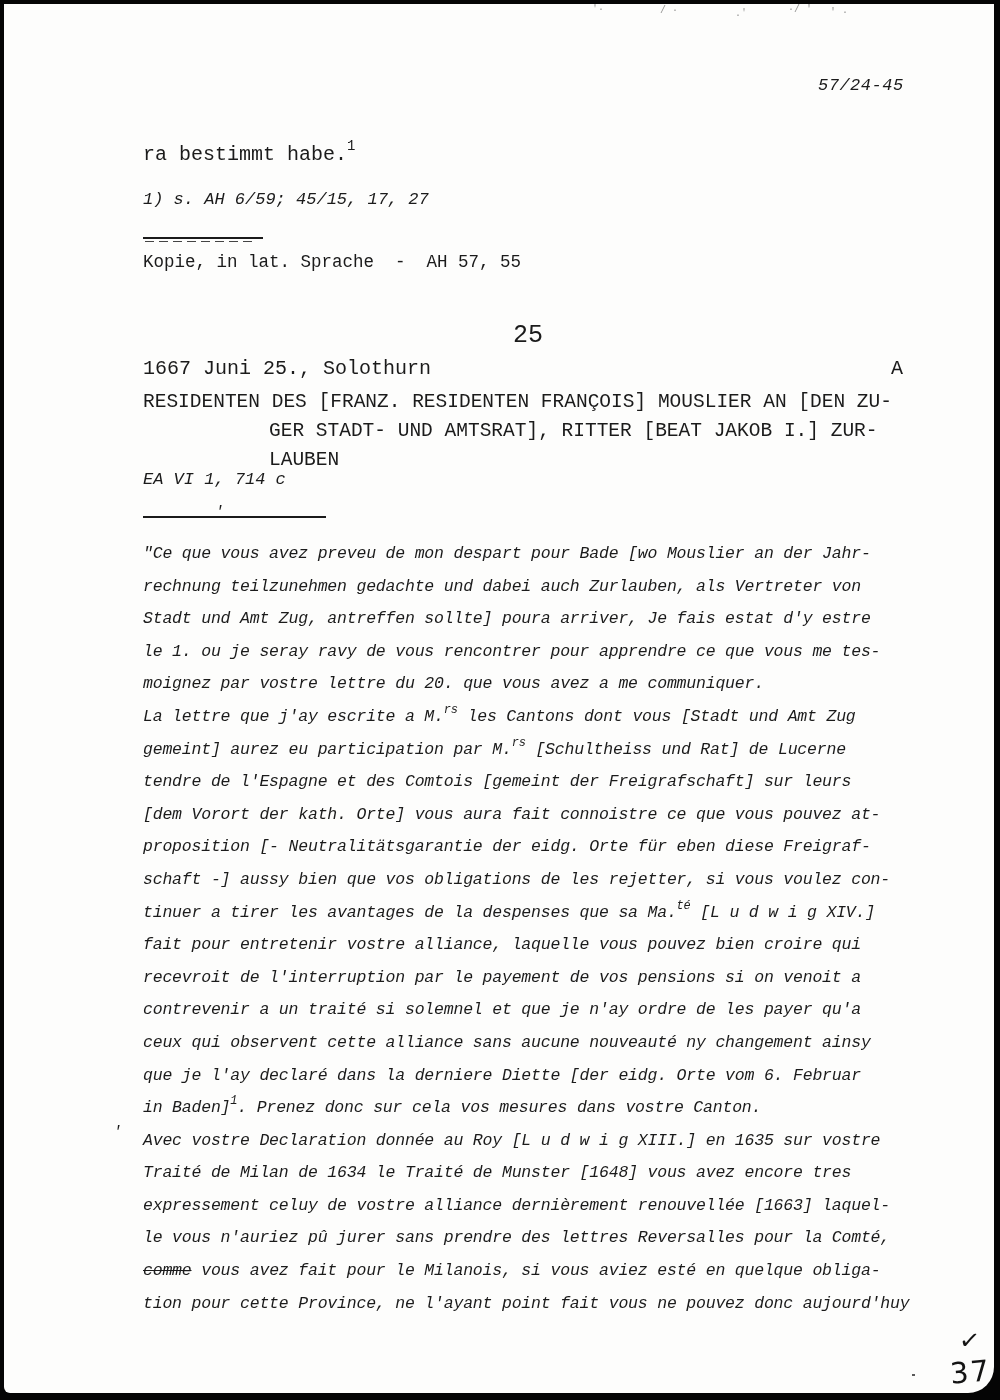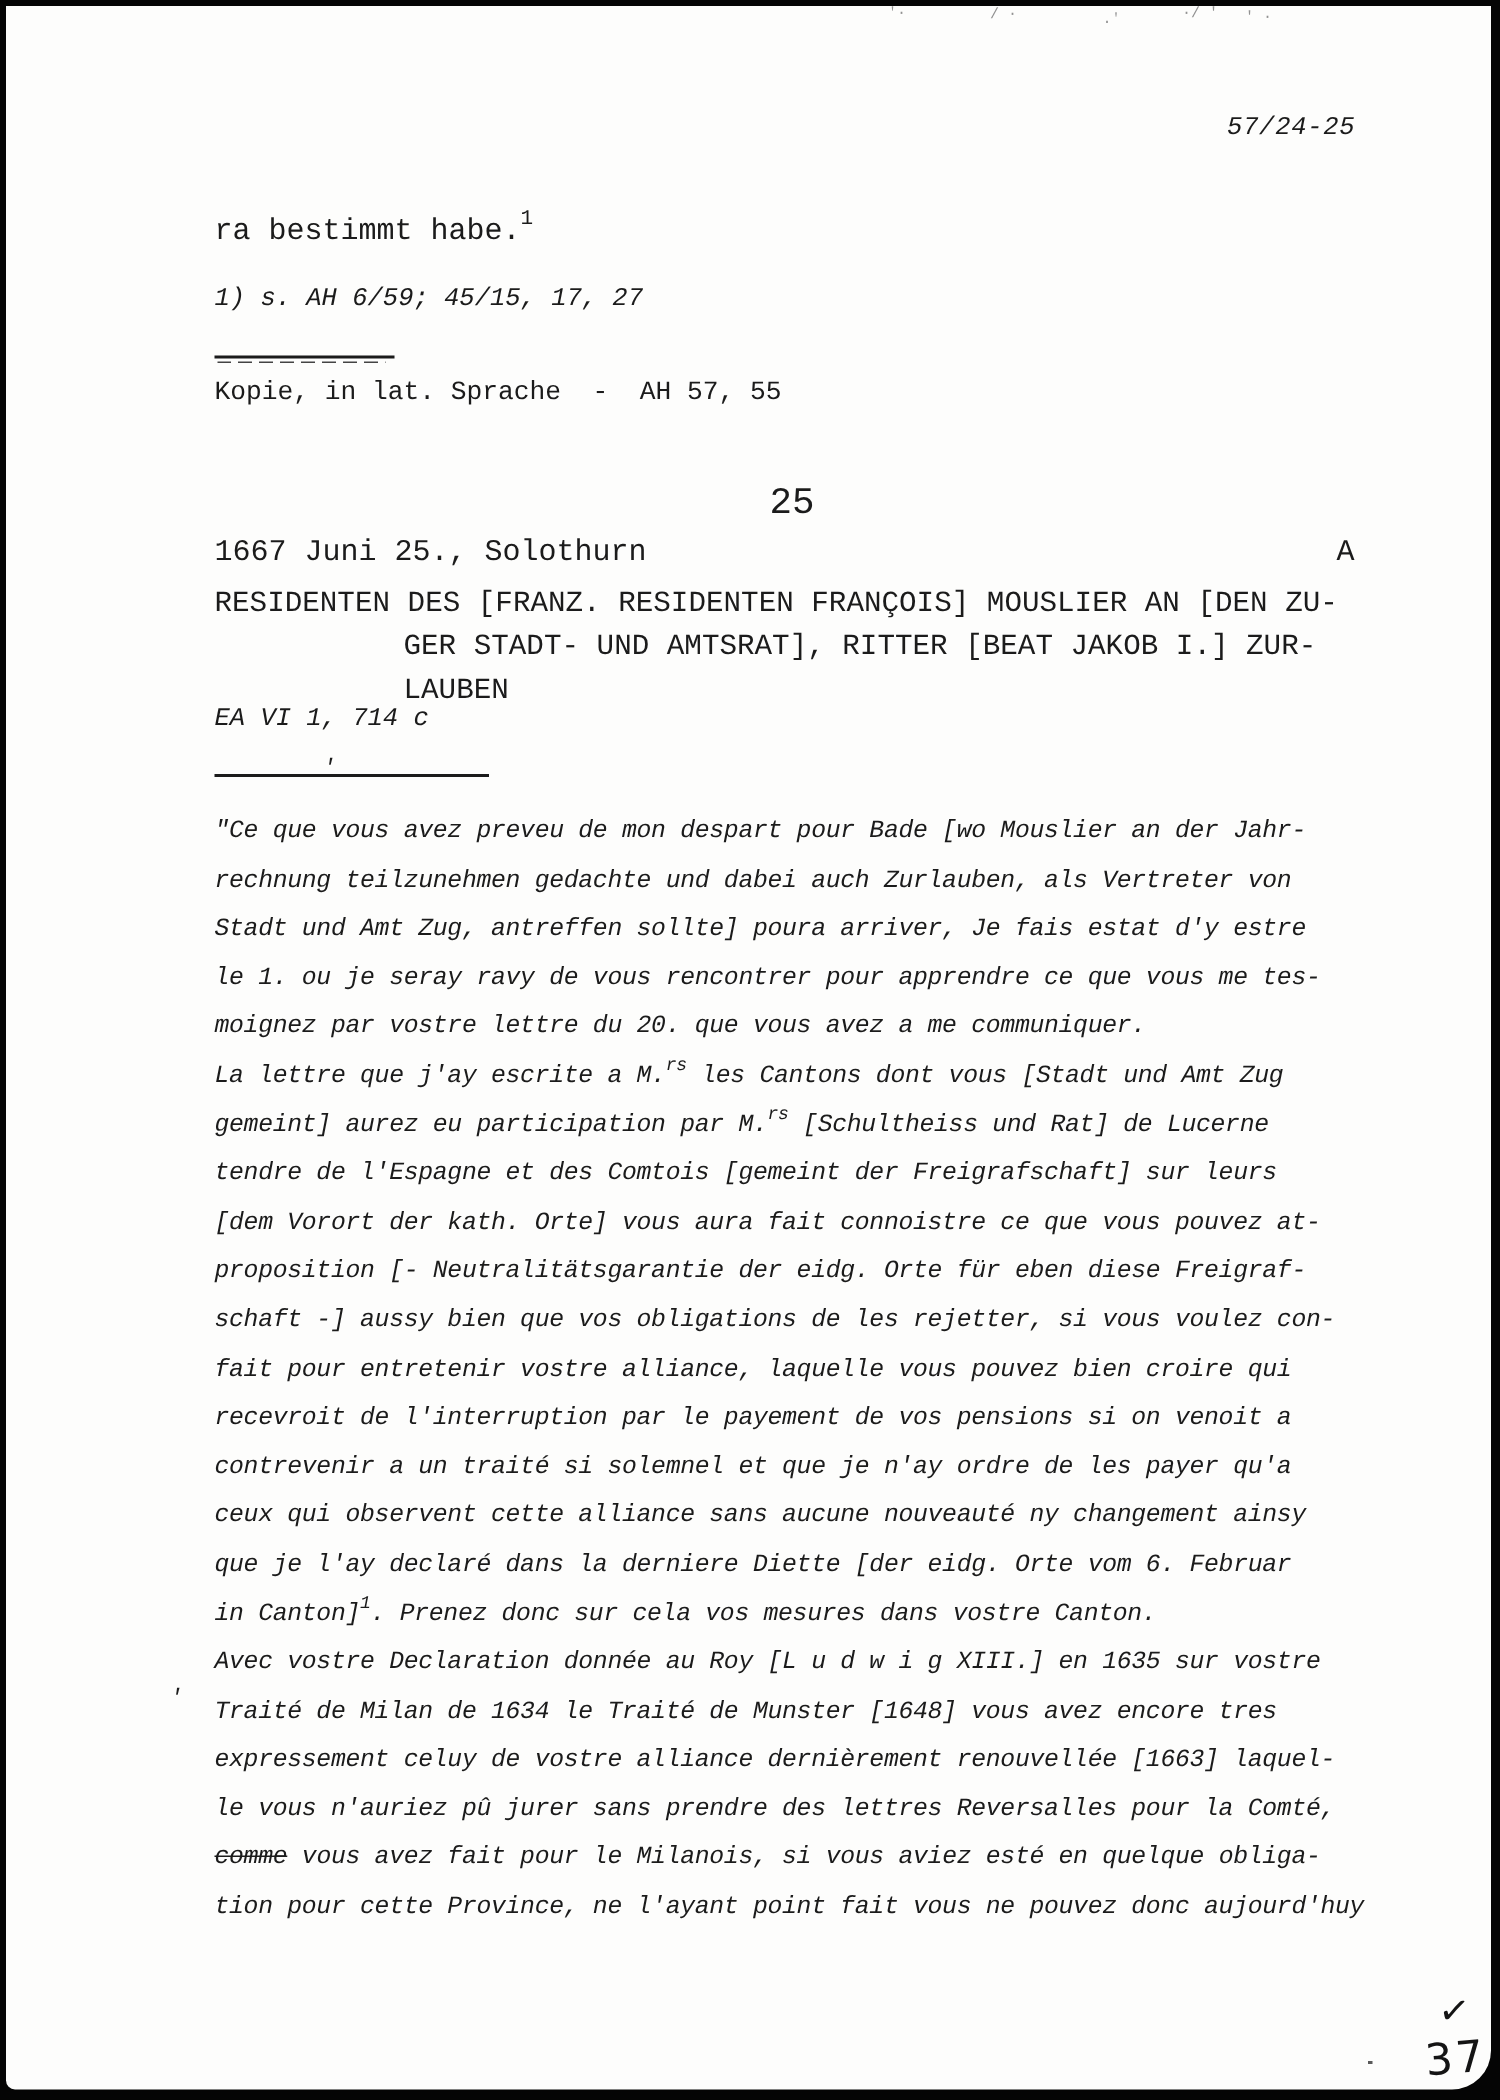--- a/index.html
+++ b/index.html
@@ -44,21 +44,21 @@
 
 <div class="page">
   <div class="paper"></div>
 
   <span class="artifact a1">ꞌ·</span>
   <span class="artifact a2">/ ·</span>
   <span class="artifact a3">.ꞌ</span>
   <span class="artifact a4">·/ '</span>
   <span class="artifact a5">' ·</span>
 
-  <span class="t folio">57/24-25</span>
+  <span class="t folio">57/24-45</span>
 
   <div class="t fragment"><span>ra bestimmt habe.</span><span class="sup2">1</span></div>
 
   <span class="t footnote-top it">1) s. AH 6/59; 45/15, 17, 27</span>
 
   <div class="rule1"></div>
   <div class="rule1b"></div>
 
   <span class="t copy-note">Kopie, in lat. Sprache  -  AH 57, 55</span>
 
@@ -83,26 +83,27 @@
       <div class="bline"><span>rechnung teilzunehmen gedachte und dabei auch Zurlauben, als Vertreter von</span></div>
       <div class="bline"><span>Stadt und Amt Zug, antreffen sollte] poura arriver, Je fais estat d'y estre</span></div>
       <div class="bline"><span>le 1. ou je seray ravy de vous rencontrer pour apprendre ce que vous me tes-</span></div>
       <div class="bline"><span>moignez par vostre lettre du 20. que vous avez a me communiquer.</span></div>
       <div class="bline"><span>La lettre que j'ay escrite a M.</span><span class="sup">rs</span><span> les Cantons dont vous [Stadt und Amt Zug</span></div>
       <div class="bline"><span>gemeint] aurez eu participation par M.</span><span class="sup">rs</span><span> [Schultheiss und Rat] de Lucerne</span></div>
       <div class="bline"><span>tendre de l'Espagne et des Comtois [gemeint der Freigrafschaft] sur leurs</span></div>
       <div class="bline"><span>[dem Vorort der kath. Orte] vous aura fait connoistre ce que vous pouvez at-</span></div>
       <div class="bline"><span>proposition [- Neutralitätsgarantie der eidg. Orte für eben diese Freigraf-</span></div>
       <div class="bline"><span>schaft -] aussy bien que vos obligations de les rejetter, si vous voulez con-</span></div>
+      <div class="bline"><span>tinuer a tirer les avantages de la despenses que sa Ma.</span><span class="sup">té</span><span> [L u d w i g XIV.]</span></div>
       <div class="bline"><span>fait pour entretenir vostre alliance, laquelle vous pouvez bien croire qui</span></div>
       <div class="bline"><span>recevroit de l'interruption par le payement de vos pensions si on venoit a</span></div>
       <div class="bline"><span>contrevenir a un traité si solemnel et que je n'ay ordre de les payer qu'a</span></div>
       <div class="bline"><span>ceux qui observent cette alliance sans aucune nouveauté ny changement ainsy</span></div>
       <div class="bline"><span>que je l'ay declaré dans la derniere Diette [der eidg. Orte vom 6. Februar</span></div>
-      <div class="bline"><span>in Canton]</span><span class="sup">1</span><span>. Prenez donc sur cela vos mesures dans vostre Canton.</span></div>
+      <div class="bline"><span>in Baden]</span><span class="sup">1</span><span>. Prenez donc sur cela vos mesures dans vostre Canton.</span></div>
       <div class="bline"><span>Avec vostre Declaration donnée au Roy [L u d w i g XIII.] en 1635 sur vostre</span></div>
       <div class="bline"><span>Traité de Milan de 1634 le Traité de Munster [1648] vous avez encore tres</span></div>
       <div class="bline"><span>expressement celuy de vostre alliance dernièrement renouvellée [1663] laquel-</span></div>
       <div class="bline"><span>le vous n'auriez pû jurer sans prendre des lettres Reversalles pour la Comté,</span></div>
       <div class="bline"><span class="strike">comme</span><span> vous avez fait pour le Milanois, si vous aviez esté en quelque obliga-</span></div>
       <div class="bline"><span>tion pour cette Province, ne l'ayant point fait vous ne pouvez donc aujourd'huy</span></div>
     </div>
 
   <span class="t hand hand-check">✓</span>
   <span class="t hand hand-number">37</span>

